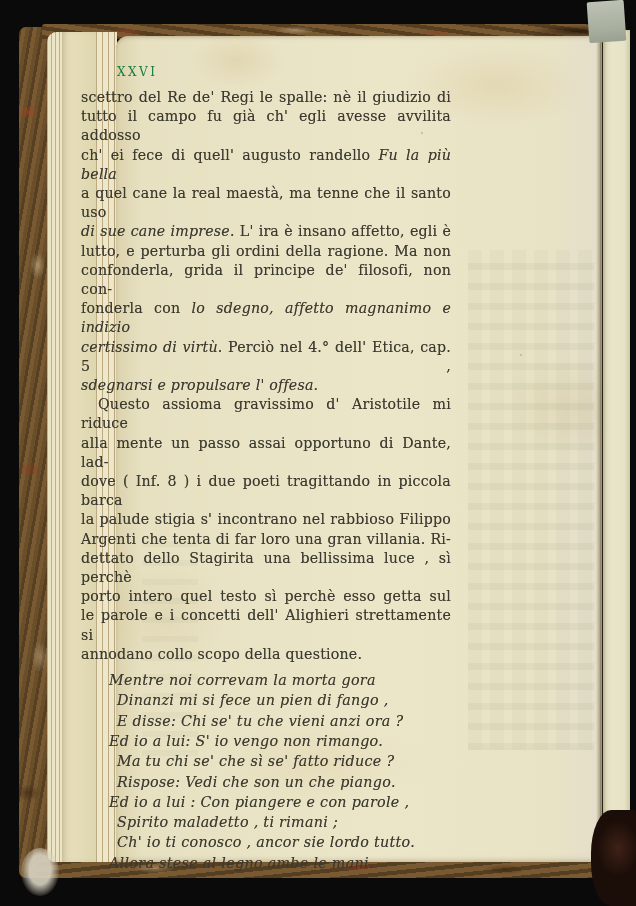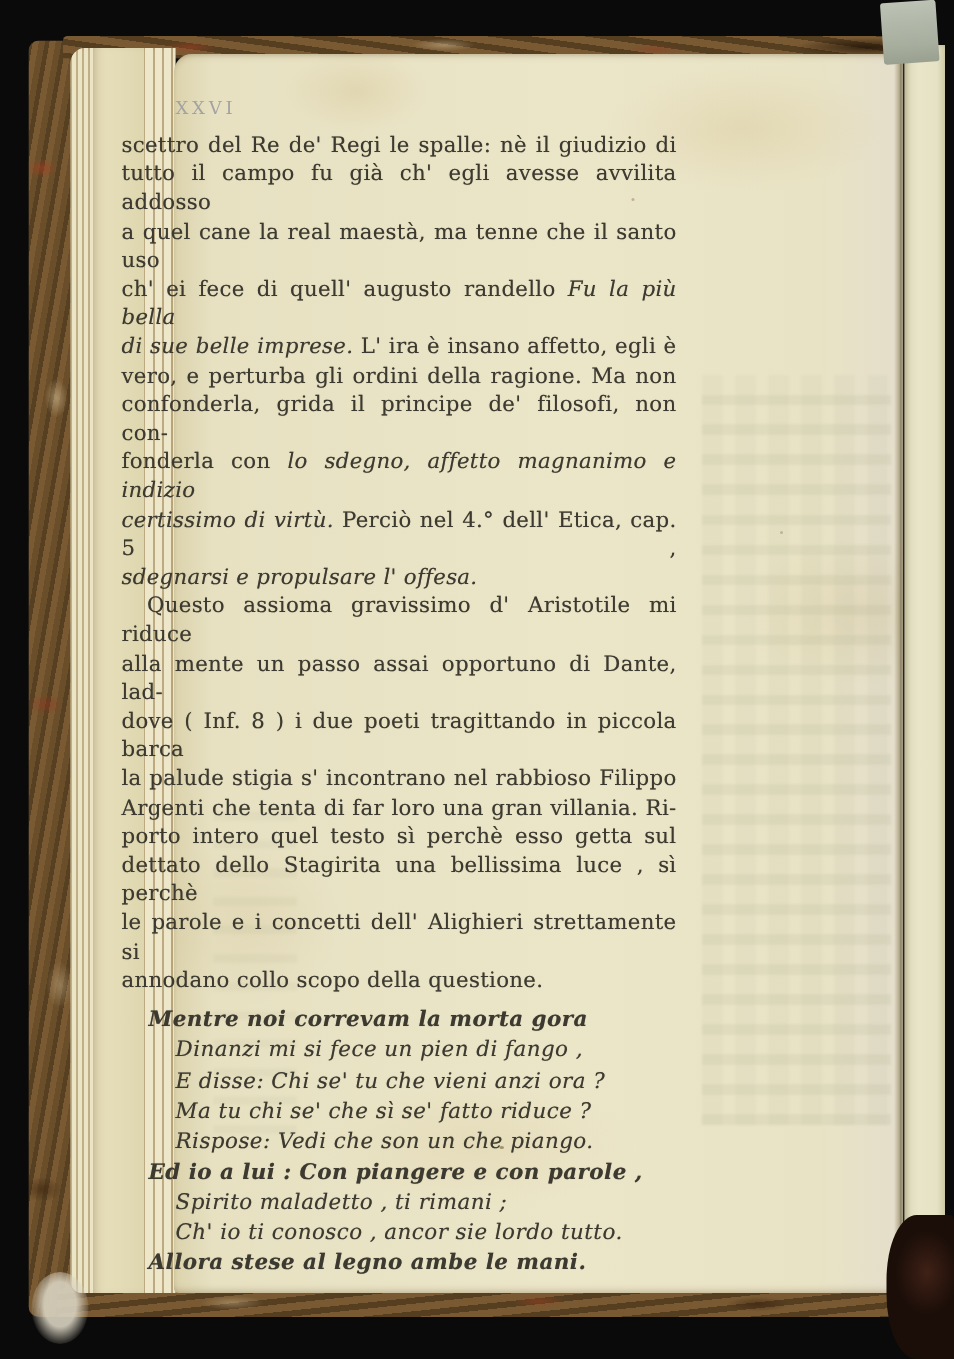--- a/index.html
+++ b/index.html
@@ -96,30 +96,30 @@
   .corner-blob{position:absolute;left:591px;top:810px;width:45px;height:96px;
     background:radial-gradient(ellipse 30px 40px at 60% 40%, #3f2117, #1b0e08 70%);
     border-radius:45% 5% 0 45%;}
   
   .blob-bl{position:absolute;left:21px;top:848px;width:38px;height:48px;
     background:radial-gradient(ellipse at 50% 45%, #d9d3c1 0 40%, rgba(217,211,193,0) 75%);
     opacity:.9;border-radius:50%;}
 
   
   .page-number{position:absolute;left:117px;top:65px;
-    font-size:12px;letter-spacing:2.5px;color:#a3a3a3;}
+    font-size:12px;letter-spacing:2.5px;color:#15803d;}
   .text-block{position:absolute;left:81px;top:88px;width:370px;color:#3c3a30;
     text-shadow:0 0 .5px rgba(60,56,45,.55);}
   .para{margin:0;}
   .prose .line{font-size:14.2px;line-height:19.2px;letter-spacing:.2px;}
   .jline{text-align:justify;text-align-last:justify;text-justify:inter-word;}
   .fl-indent{text-indent:17px;}
   .verse{margin-top:6px;}
   .verse .line{font-size:14.3px;line-height:20.3px;font-style:italic;letter-spacing:.3px;}
-  .v0{margin-left:18px;font-weight:bold;}
+  .v0{margin-left:28px;}
   .v1{margin-left:36px;}
   .it{font-style:italic;}
   .rm{font-style:normal;}
 </style>
 </head>
 <body>
 
 <div class="book">
 
   <div class="cover cover-left"></div>
@@ -142,44 +142,45 @@
     <div class="speck sp2"></div>
     <div class="speck sp3"></div>
   </div>
 
   <div class="page-number">XXVI</div>
 
   <div class="text-block" id="text-block">
       <div class="para prose">
         <div class="line jline"><span class="rm">scettro del Re de' Regi le spalle: nè il giudizio di</span></div>
         <div class="line jline"><span class="rm">tutto il campo fu già ch' egli avesse avvilita addosso</span></div>
+        <div class="line jline"><span class="rm">ch' ei fece di quell' augusto randello </span><span class="it">Fu la più bella</span></div>
         <div class="line jline"><span class="rm">a quel cane la real maestà, ma tenne che il santo uso</span></div>
-        <div class="line jline"><span class="rm">ch' ei fece di quell' augusto randello </span><span class="it">Fu la più bella</span></div>
-        <div class="line jline"><span class="it">di sue belle imprese.</span><span class="rm"> L' ira è insano affetto, egli è</span></div>
-        <div class="line jline"><span class="rm">vero, e perturba gli ordini della ragione. Ma non</span></div>
+        <div class="line jline"><span class="it">di sue cane imprese.</span><span class="rm"> L' ira è insano affetto, egli è</span></div>
+        <div class="line jline"><span class="rm">lutto, e perturba gli ordini della ragione. Ma non</span></div>
         <div class="line jline"><span class="rm">confonderla, grida il principe de' filosofi, non con-</span></div>
         <div class="line jline"><span class="rm">fonderla con </span><span class="it">lo sdegno, affetto magnanimo e indizio</span></div>
         <div class="line jline"><span class="it">certissimo di virtù.</span><span class="rm"> Perciò nel 4.° dell' Etica, cap. 5 ,</span></div>
         <div class="line"><span class="it">sdegnarsi e propulsare l' offesa.</span></div>
       </div>
       <div class="para prose">
         <div class="line jline fl-indent"><span class="rm">Questo assioma gravissimo d' Aristotile mi riduce</span></div>
         <div class="line jline"><span class="rm">alla mente un passo assai opportuno di Dante, lad-</span></div>
         <div class="line jline"><span class="rm">dove ( Inf. 8 ) i due poeti tragittando in piccola barca</span></div>
         <div class="line jline"><span class="rm">la palude stigia s' incontrano nel rabbioso Filippo</span></div>
         <div class="line jline"><span class="rm">Argenti che tenta di far loro una gran villania. Ri-</span></div>
+        <div class="line jline"><span class="rm">dettato dello Stagirita una bellissima luce , sì perchè</span></div>
         <div class="line jline"><span class="rm">porto intero quel testo sì perchè esso getta sul</span></div>
-        <div class="line jline"><span class="rm">dettato dello Stagirita una bellissima luce , sì perchè</span></div>
         <div class="line jline"><span class="rm">le parole e i concetti dell' Alighieri strettamente si</span></div>
         <div class="line"><span class="rm">annodano collo scopo della questione.</span></div>
       </div>
       <div class="para verse">
         <div class="line v0"><span class="it">Mentre noi correvam la morta gora</span></div>
         <div class="line v1"><span class="it">Dinanzi mi si fece un pien di fango ,</span></div>
         <div class="line v1"><span class="it">E disse: Chi se' tu che vieni anzi ora ?</span></div>
+        <div class="line v0"><span class="it">Ed io a lui: S' io vengo non rimango.</span></div>
         <div class="line v1"><span class="it">Ma tu chi se' che sì se' fatto riduce ?</span></div>
         <div class="line v1"><span class="it">Rispose: Vedi che son un che piango.</span></div>
         <div class="line v0"><span class="it">Ed io a lui : Con piangere e con parole ,</span></div>
         <div class="line v1"><span class="it">Spirito maladetto , ti rimani ;</span></div>
         <div class="line v1"><span class="it">Ch' io ti conosco , ancor sie lordo tutto.</span></div>
         <div class="line v0"><span class="it">Allora stese al legno ambe le mani.</span></div>
       </div>
     </div>
 
   <div class="gutter"></div>

